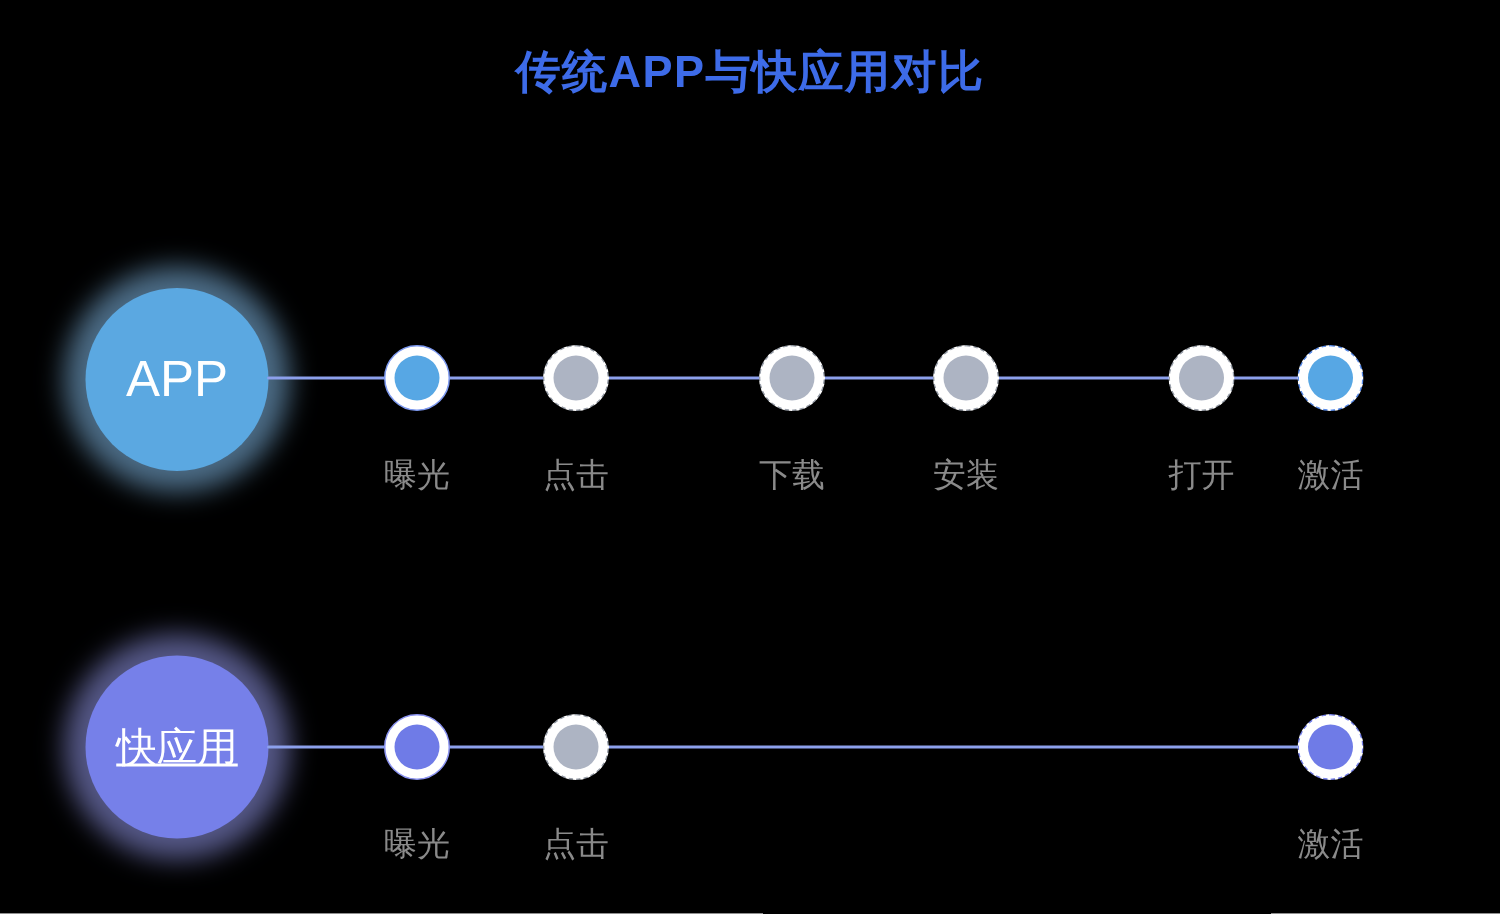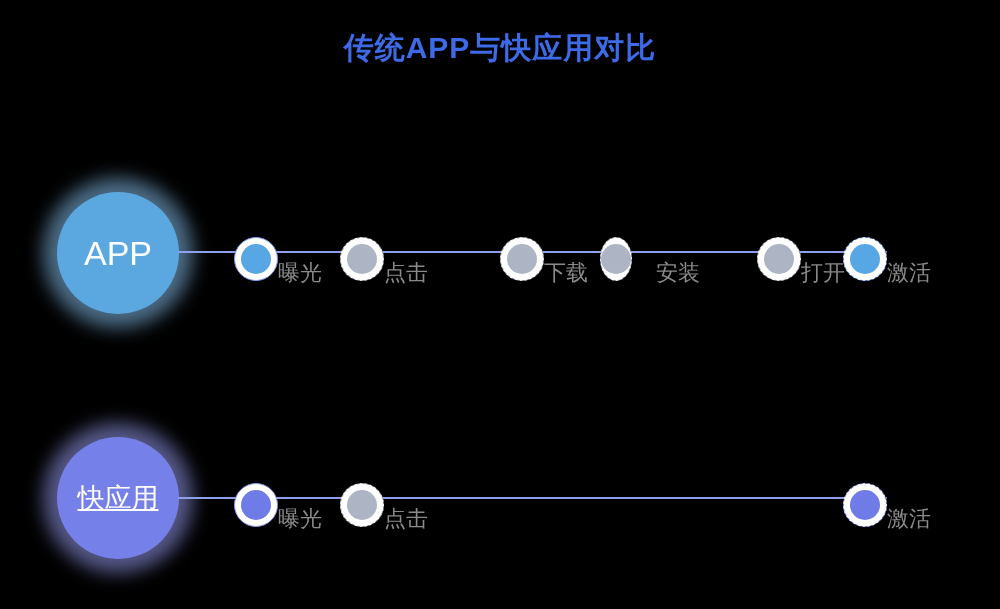--- a/index.html
+++ b/index.html
@@ -51,28 +51,28 @@
     width: 709px; height: 2px;
     border-radius: 1px;
     background: var(--line-color, #8ca0ec);
   }
   .line-1 { top: 251px; }
   .line-2 { top: 497px; }
   
   .step {
     position: absolute;
     width: 88px;
-    display: flex; align-items: center;
+    display: flex; flex-direction: column; align-items: center;
   }
   .row-1 { top: 230px; }
   .row-2 { top: 476px; }
   .slot-0 { left: 234px; }
   .slot-1 { left: 340px; justify-content: space-between; }
-  .slot-2 { left: 500px; }
-  .slot-3 { left: 600px; gap: 24px; }
+  .slot-2 { left: 484px; }
+  .slot-3 { left: 600px; }
   .slot-4 { left: 757px; }
   .slot-5 { left: 843px; text-align: center; }
   .ring {
     width: 44px; height: 44px;
     border-radius: 50%;
     background: #ffffff;
     box-sizing: border-box;
     display: flex; align-items: center; justify-content: center;
   }
   .dot { width: 30px; height: 30px; border-radius: 50%; }

